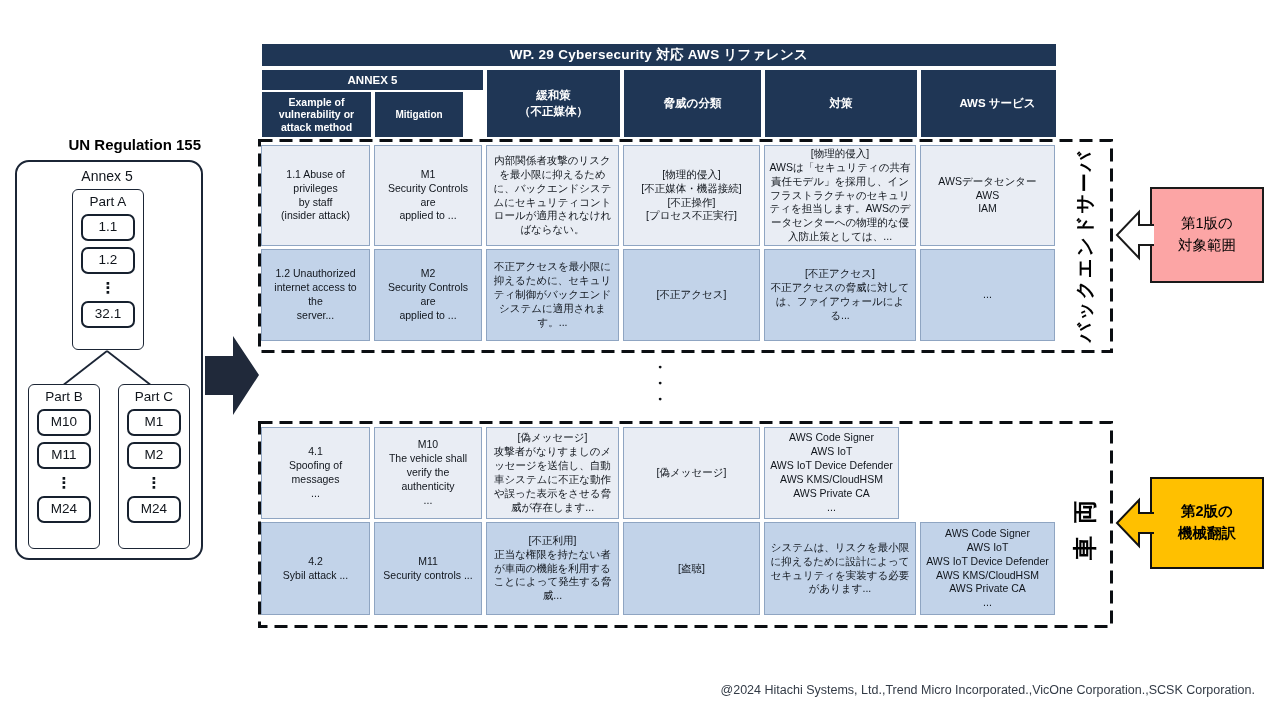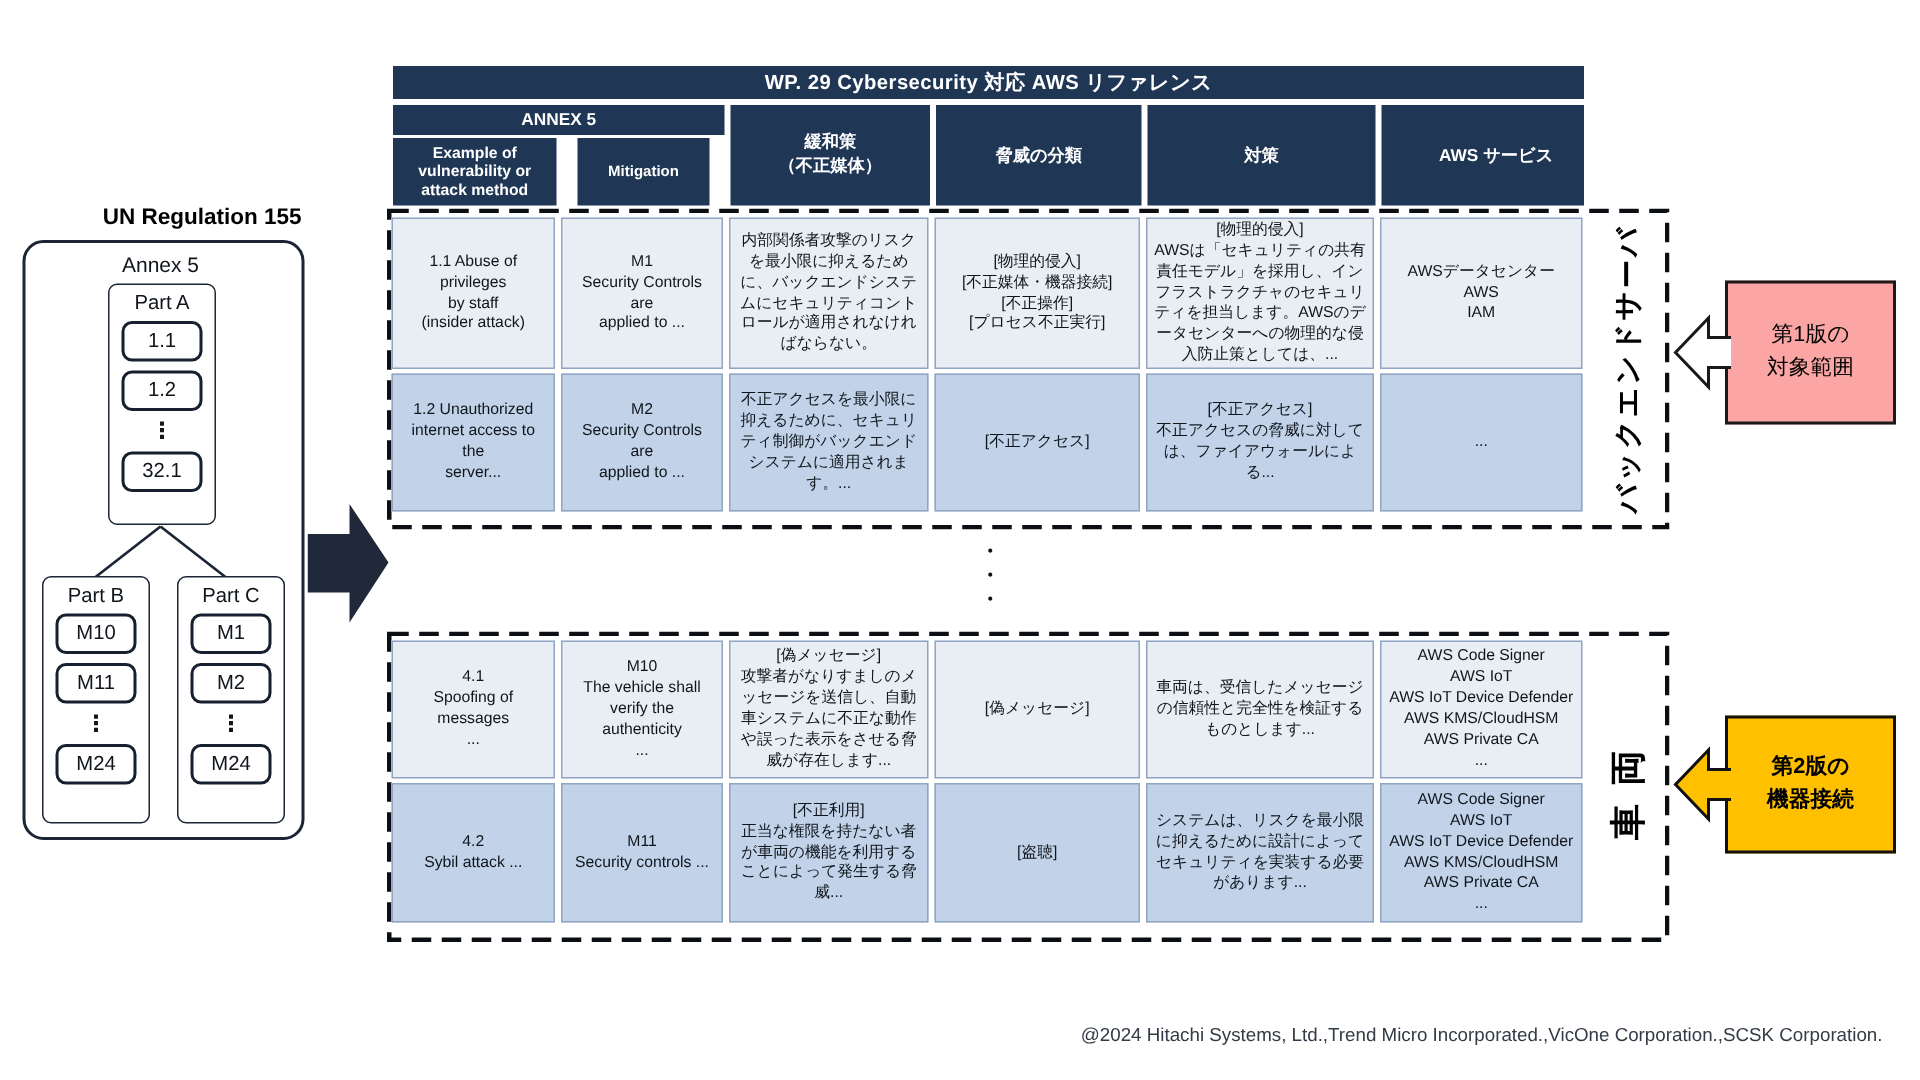--- a/index.html
+++ b/index.html
@@ -23,21 +23,21 @@
   .big-arrow{left:205px;top:334px;width:55px;height:83px;}
 
   
   .title-bar{left:262px;top:44px;width:794px;height:22px;background:#1f3655;color:#fff;
              font-weight:700;font-size:13.5px;display:flex;align-items:center;justify-content:center;letter-spacing:.3px;}
   .thead{left:262px;top:70px;width:794px;height:67px;display:flex;gap:4px;}
   .hcell{background:#1f3655;color:#fff;font-weight:700;display:flex;align-items:center;justify-content:center;
          text-align:center;white-space:pre-line;box-sizing:border-box;}
   .annex-group{width:221px;display:flex;flex-direction:column;gap:2px;}
   .annex-title{height:20px;font-size:11.5px;}
-  .annex-sub{flex:1;display:flex;gap:14px;}
+  .annex-sub{flex:1;display:flex;gap:4px;}
   .h1{width:109px;font-size:10.5px;line-height:1.18;}
   .h2{width:88px;font-size:10px;}
   .h3{width:133px;font-size:11.5px;line-height:1.35;}
   .h4{width:137px;font-size:11.5px;}
   .h5{width:152px;font-size:11.5px;}
   .h6{width:135px;font-size:11.5px;padding-left:18px;}
 
   .dash-box{box-sizing:border-box;}
   .dash-svg{position:absolute;left:0;top:0;}
   .box1{left:258px;top:139px;width:855px;height:214px;}
@@ -183,21 +183,20 @@
         <div class="cell c1">4.1
 Spoofing of messages
 ...</div>
         <div class="cell c2">M10
 The vehicle shall
 verify the authenticity
 ...</div>
         <div class="cell c3">[偽メッセージ]
 攻撃者がなりすましのメッセージを送信し、自動車システムに不正な動作や誤った表示をさせる脅威が存在します...</div>
         <div class="cell c4">[偽メッセージ]</div>
-        <div class="cell c5">車両は、受信したメッセージの信頼性と完全性を検証するものとします...</div>
         <div class="cell c6">AWS Code Signer
 AWS IoT
 AWS IoT Device Defender
 AWS KMS/CloudHSM
 AWS Private CA
 ...</div>
       </div>
       <div class="trow blue r-mid2">
         <div class="cell c1">4.2
 Sybil attack ...</div>
@@ -220,19 +219,19 @@
   <div class="abs v-label v-backend">バックエンドサーバ</div>
   <div class="abs v-label v-vehicle">車両</div>
 
   <div class="abs callout callout1">第1版の
 対象範囲</div>
   <svg class="abs arrow1" viewBox="0 0 40 60">
     <path d="M40,20 L25,20 L25,7 L3,30 L25,53 L25,40 L40,40" fill="#ffffff" stroke="#1a1a1a" stroke-width="2"></path>
   </svg>
 
   <div class="abs callout callout2">第2版の
-機器接続</div>
+機械翻訳</div>
   <svg class="abs arrow2" viewBox="0 0 40 60">
     <path d="M40,20 L25,20 L25,7 L3,30 L25,53 L25,40 L40,40" fill="#ffc000" stroke="#111111" stroke-width="2"></path>
   </svg>
 
   <div class="abs footer">@2024 Hitachi Systems, Ltd.,Trend Micro Incorporated.,VicOne Corporation.,SCSK Corporation.</div>
 </div>
 
 </body></html>

